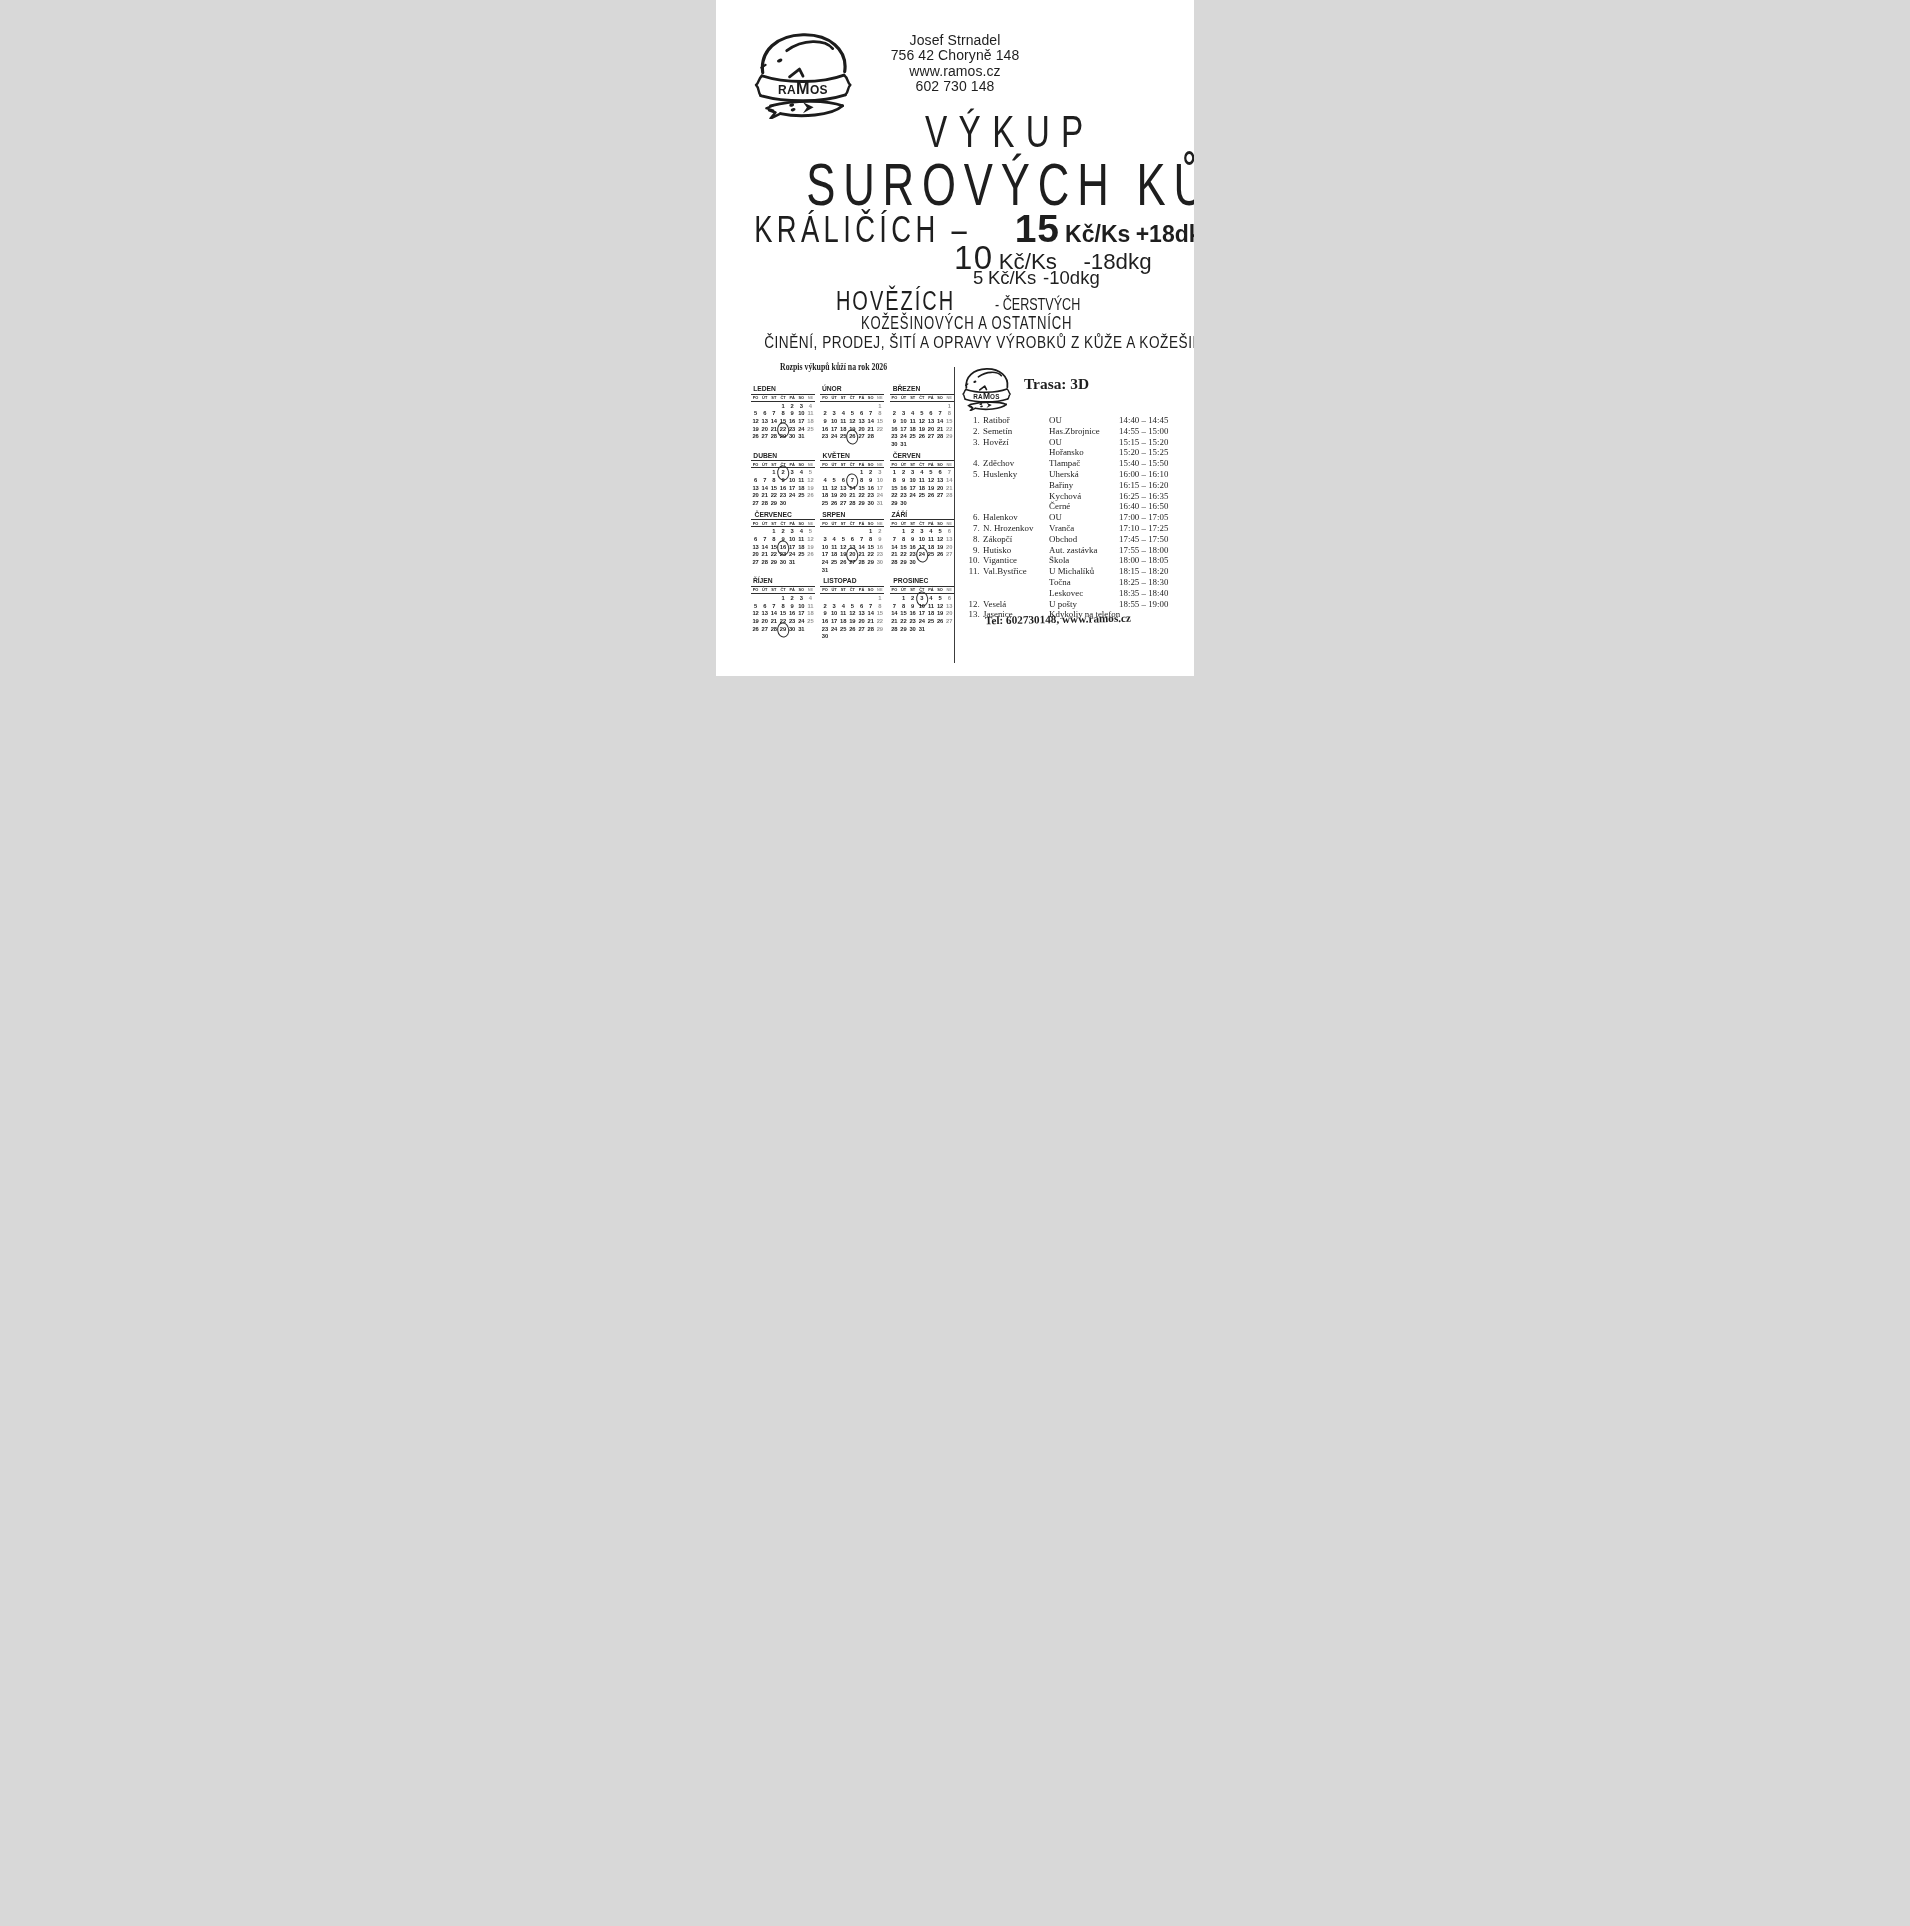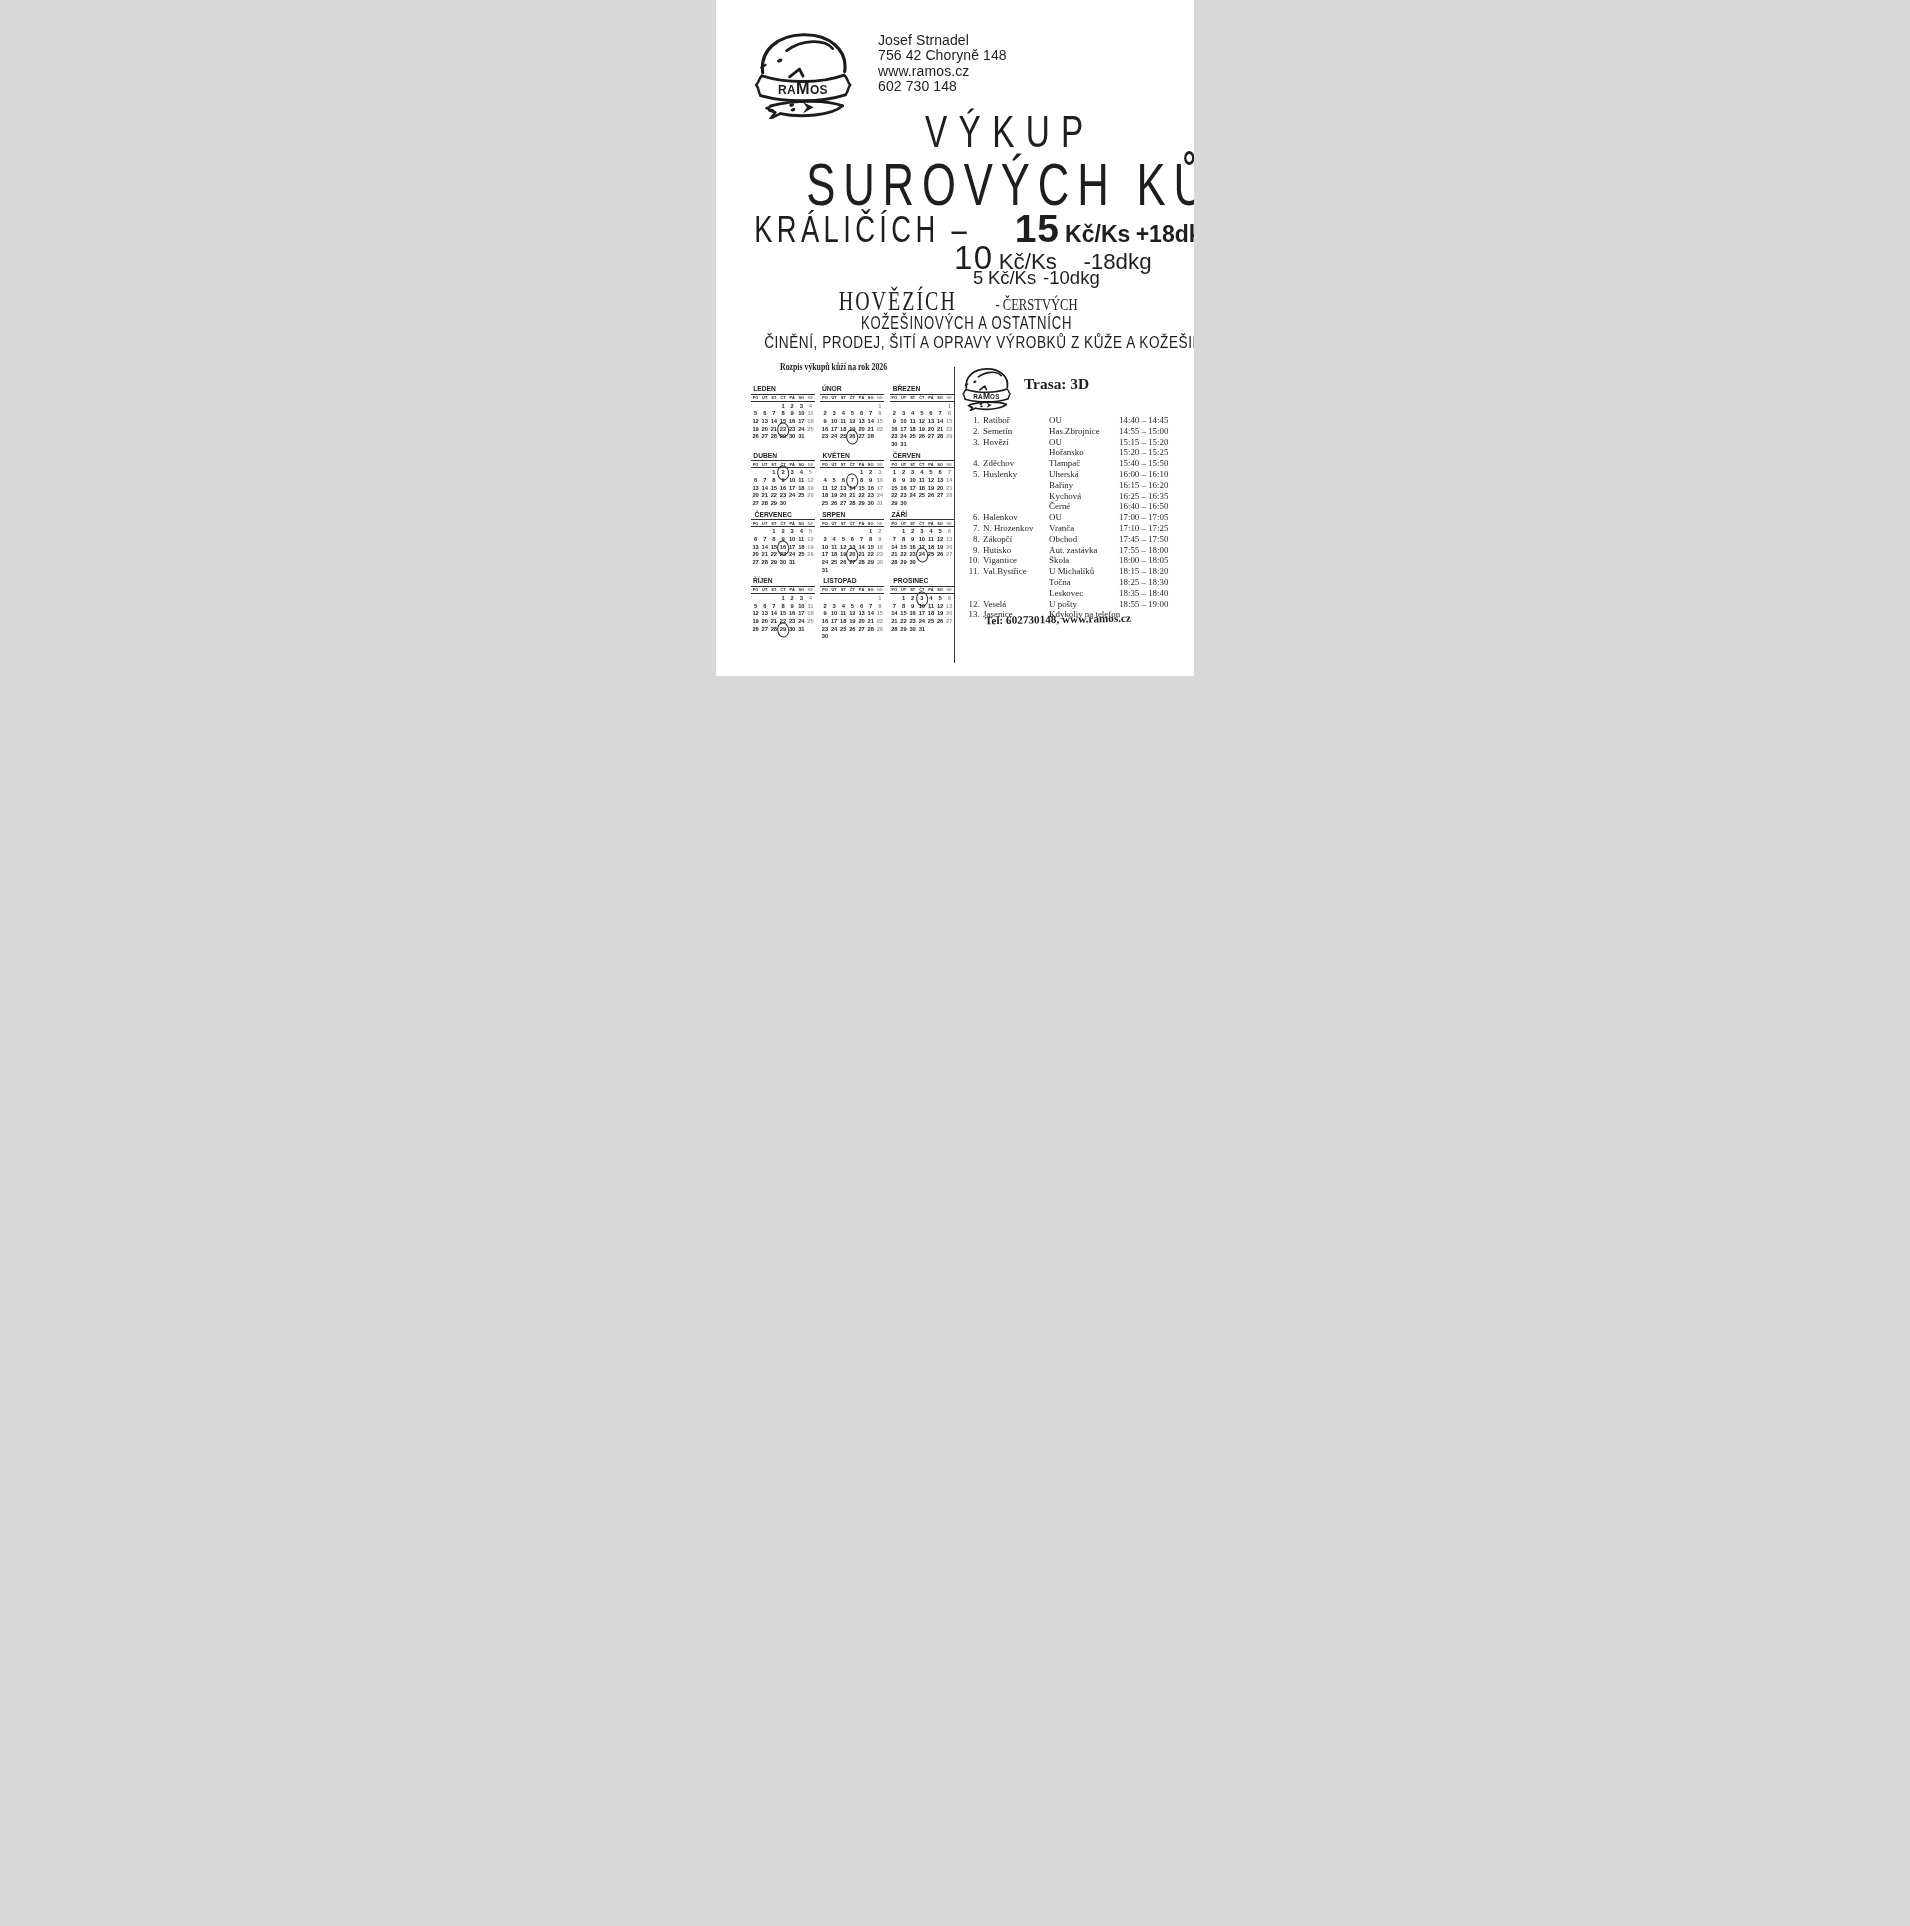--- a/index.html
+++ b/index.html
@@ -3,40 +3,40 @@
 <meta charset="utf-8">
 <style>
   html,body{margin:0;padding:0;background:#d8d8d8;}
   .page{position:relative;width:478px;height:676px;margin:0 auto;background:#ffffff;
         font-family:"Liberation Sans",sans-serif;color:#1e1e1e;overflow:hidden;}
   .abs{position:absolute;}
   .cond{display:inline-block;transform:scaleX(0.74);transform-origin:50% 50%;white-space:nowrap;}
   .cond-l{display:inline-block;transform:scaleX(0.78);transform-origin:0 50%;white-space:nowrap;}
 
   
-  .contact{left:162px;top:33px;width:154px;text-align:left;font-size:14px;line-height:15.4px;letter-spacing:0.1px;}
+  .contact{left:162px;top:33px;width:154px;text-align:center;font-size:14px;line-height:15.4px;letter-spacing:0.1px;}
   .logo-big{left:34px;top:29px;width:106px;height:90px;}
   .logo-small{left:244px;top:366px;width:53px;height:45px;}
 
   
   .t1{left:166px;top:109px;width:239px;text-align:center;font-size:45px;line-height:1;}
   .t1 .cond{letter-spacing:.34em;text-indent:.34em;}
   .t2{left:0;top:156px;width:446px;text-align:center;font-size:59px;line-height:1;}
   .t2 .cond{letter-spacing:.18em;text-indent:.18em;}
   .price1{left:0;top:207px;width:478px;text-align:center;white-space:nowrap;}
   .price1 .lbl{font-size:37px;}
   .price1 .big{font-size:39px;font-weight:700;letter-spacing:.02em;}
   .price1 .unit{font-size:23px;font-weight:700;}
   .price1 .lbl .cond{letter-spacing:.16em;}
   .baseline-row{display:inline-flex;align-items:baseline;gap:5.4px;}
   .price2{left:238px;top:239px;white-space:nowrap;}
   .price2 .big{font-size:33px;letter-spacing:.04em;}
   .price2 .unit{font-size:22.3px;}
   .price3{left:257px;top:267px;white-space:nowrap;font-size:18.5px;}
-  .sec1{left:0;top:286px;width:478px;text-align:center;white-space:nowrap;font-family:Liberation Serif, serif;}
+  .sec1{left:0;top:286px;width:478px;text-align:center;white-space:nowrap;}
   .sec1 .main{font-size:27px;}
   .sec1 .main .cond{letter-spacing:.10em;}
   .sec1 .note{font-size:17px;}
   .sec2{left:12px;top:313px;width:478px;text-align:center;font-size:17.7px;}
   .sec2 .cond{letter-spacing:.06em;}
   .sec3{left:0;top:333px;width:478px;text-align:center;font-size:16.6px;}
   .sec3 .cond{letter-spacing:.04em;transform:scaleX(.82);}
 
   
   .divider{left:238px;top:367px;width:0.8px;height:296px;background:#3c3c3c;}

